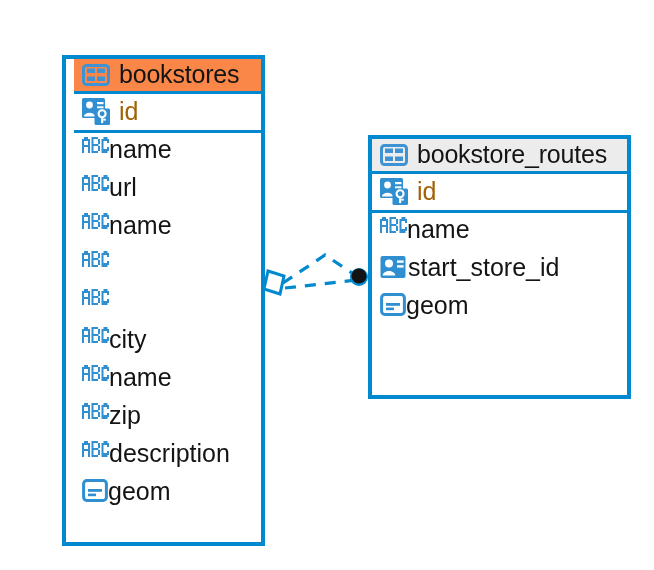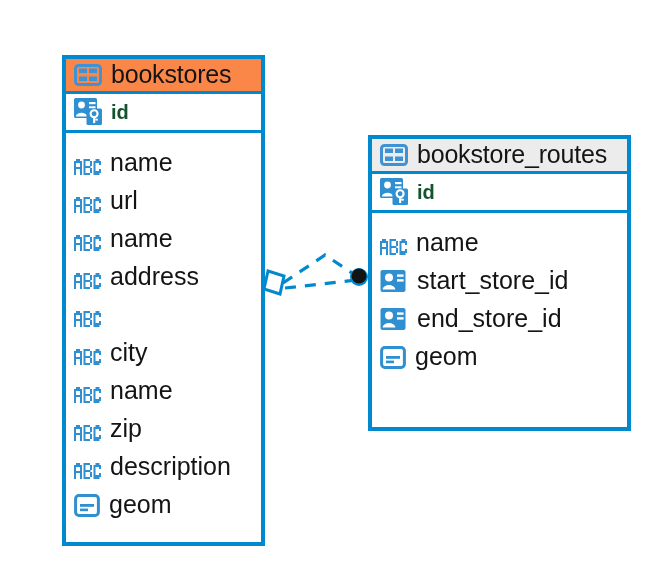--- a/index.html
+++ b/index.html
@@ -32,25 +32,25 @@
     white-space:nowrap;line-height:1;
   }
 
   .pk-row{
     display:flex;align-items:center;gap:9px;
     padding:4px 8px 5px 8px;
     box-sizing:border-box;
     border-bottom:3px solid #0089cf;
     background:#fff;
   }
-  .pk-label{font-size:20px;font-weight:bold;color:#14532d;line-height:1;}
+  .pk-label{font-size:25px;font-weight:normal;color:#a16207;line-height:1;}
 
   .fields{padding:4px 8px 7px 8px;box-sizing:border-box;background:#fff;}
   .field-row{
-    display:flex;align-items:flex-end;gap:9px;
+    display:flex;align-items:flex-start;
     height:38px;
   }
   .field-label{font-size:25px;color:#141414;line-height:1;white-space:nowrap;}
 
   
   .icon{flex:0 0 auto;display:block;}
   .icon-table{width:28px;height:22px;}
   .icon-key{width:28px;height:27px;}
   .icon-fk{width:28px;height:24px;}
   .icon-abc{width:27px;height:16px;}
@@ -69,21 +69,21 @@
     <path d="M 283 283 L 325 255 L 358 277" fill="none" stroke="#0089cf" stroke-width="3.2" stroke-dasharray="11 9" stroke-linecap="butt"></path>
 
     <path d="M 285 288 L 357 280" fill="none" stroke="#0089cf" stroke-width="3.2" stroke-dasharray="11 9" stroke-linecap="butt"></path>
 
     <path d="M 268 271 L 284 276 L 280 294 L 264 289 Z" fill="#ffffff" stroke="#0089cf" stroke-width="3"></path>
 
     <circle cx="359" cy="277" r="9" fill="#0089cf"></circle>
     <circle cx="359" cy="276" r="7.5" fill="#131313"></circle>
   </svg>
 
-  <div class="entity" style="left:62px;top:55px;width:203px;height:491px;">
+  <div class="entity" style="left:62px;top:55px;width:203px;height:491px;padding-left:8px;">
 
     <div class="ent-header orange">
       <svg class="icon icon-table" viewBox="0 0 28 22" xmlns="http://www.w3.org/2000/svg">
         <rect x="1.5" y="1.5" width="25" height="19" rx="3" ry="3" fill="none" stroke="#3f93d4" stroke-width="3"></rect>
         <rect x="5" y="4.5" width="8" height="4.5" fill="#3f93d4"></rect>
         <rect x="15" y="4.5" width="8" height="4.5" fill="#3f93d4"></rect>
         <rect x="5" y="12.5" width="8" height="4.5" fill="#3f93d4"></rect>
         <rect x="15" y="12.5" width="8" height="4.5" fill="#3f93d4"></rect>
       </svg>
       <span class="ent-title">bookstores</span>
@@ -138,21 +138,20 @@
           <span class="field-label">name</span>
         </div>
         <div class="field-row">
           <svg class="icon icon-abc" viewBox="0 0 27 16" xmlns="http://www.w3.org/2000/svg">
             <g fill="#2f8fd0">
               <path d="M0 16V2h2V0h4v2h2v14H6v-6H2v6H0zm2-8h4V4H2v4z"></path>
               <path d="M9.5 16V0h6.5v2h2v5h-1.5v2H18v5h-2v2H9.5zm2-9h4.5V2h-4.5v5zm0 7h4.5V9h-4.5v5z"></path>
               <path d="M19.5 16V2h2V0h4v2h1.5v4h-2V4h-3.5v8H25v-2h2v4h-1.5v2h-6z"></path>
             </g>
           </svg>
-          <span class="field-label">address</span>
         </div>
         <div class="field-row">
           <svg class="icon icon-abc" viewBox="0 0 27 16" xmlns="http://www.w3.org/2000/svg">
             <g fill="#2f8fd0">
               <path d="M0 16V2h2V0h4v2h2v14H6v-6H2v6H0zm2-8h4V4H2v4z"></path>
               <path d="M9.5 16V0h6.5v2h2v5h-1.5v2H18v5h-2v2H9.5zm2-9h4.5V2h-4.5v5zm0 7h4.5V9h-4.5v5z"></path>
               <path d="M19.5 16V2h2V0h4v2h1.5v4h-2V4h-3.5v8H25v-2h2v4h-1.5v2h-6z"></path>
             </g>
           </svg>
         </div>
@@ -200,21 +199,21 @@
           <svg class="icon icon-geom" viewBox="0 0 26 23" xmlns="http://www.w3.org/2000/svg">
             <rect x="1.6" y="1.6" width="22.8" height="19.8" rx="3.2" ry="3.2" fill="none" stroke="#2f8fd0" stroke-width="3"></rect>
             <rect x="6" y="10" width="14" height="2.8" fill="#2f8fd0"></rect>
             <rect x="6" y="14.6" width="8" height="2.6" fill="#2f8fd0"></rect>
           </svg>
           <span class="field-label">geom</span>
         </div>
       </div>
   </div>
 
-  <div class="entity" style="left:368px;top:135px;width:263px;height:296px;">
+  <div class="entity" style="left:368px;top:135px;width:263px;height:264px;">
 
     <div class="ent-header grey">
       <svg class="icon icon-table" viewBox="0 0 28 22" xmlns="http://www.w3.org/2000/svg">
         <rect x="1.5" y="1.5" width="25" height="19" rx="3" ry="3" fill="none" stroke="#3f93d4" stroke-width="3"></rect>
         <rect x="5" y="4.5" width="8" height="4.5" fill="#3f93d4"></rect>
         <rect x="15" y="4.5" width="8" height="4.5" fill="#3f93d4"></rect>
         <rect x="5" y="12.5" width="8" height="4.5" fill="#3f93d4"></rect>
         <rect x="15" y="12.5" width="8" height="4.5" fill="#3f93d4"></rect>
       </svg>
       <span class="ent-title">bookstore_routes</span>
@@ -252,30 +251,20 @@
           <svg class="icon icon-fk" viewBox="0 0 28 24" xmlns="http://www.w3.org/2000/svg">
             <rect x="0.5" y="1" width="25" height="22" rx="2" fill="#2f8fd0"></rect>
             <circle cx="9" cy="8.6" r="4" fill="#ffffff"></circle>
             <path d="M2.6 20.6 C3.6 14.6 14.4 14.6 15.4 20.6 Z" fill="#ffffff"></path>
             <rect x="17" y="5.4" width="6.6" height="2.4" fill="#ffffff"></rect>
             <rect x="17" y="10.2" width="6.6" height="2.4" fill="#ffffff"></rect>
           </svg>
           <span class="field-label">start_store_id</span>
         </div>
         <div class="field-row">
-          <svg class="icon icon-fk" viewBox="0 0 28 24" xmlns="http://www.w3.org/2000/svg">
-            <rect x="0.5" y="1" width="25" height="22" rx="2" fill="#2f8fd0"></rect>
-            <circle cx="9" cy="8.6" r="4" fill="#ffffff"></circle>
-            <path d="M2.6 20.6 C3.6 14.6 14.4 14.6 15.4 20.6 Z" fill="#ffffff"></path>
-            <rect x="17" y="5.4" width="6.6" height="2.4" fill="#ffffff"></rect>
-            <rect x="17" y="10.2" width="6.6" height="2.4" fill="#ffffff"></rect>
-          </svg>
-          <span class="field-label">end_store_id</span>
-        </div>
-        <div class="field-row">
           <svg class="icon icon-geom" viewBox="0 0 26 23" xmlns="http://www.w3.org/2000/svg">
             <rect x="1.6" y="1.6" width="22.8" height="19.8" rx="3.2" ry="3.2" fill="none" stroke="#2f8fd0" stroke-width="3"></rect>
             <rect x="6" y="10" width="14" height="2.8" fill="#2f8fd0"></rect>
             <rect x="6" y="14.6" width="8" height="2.6" fill="#2f8fd0"></rect>
           </svg>
           <span class="field-label">geom</span>
         </div>
       </div>
   </div>
 

